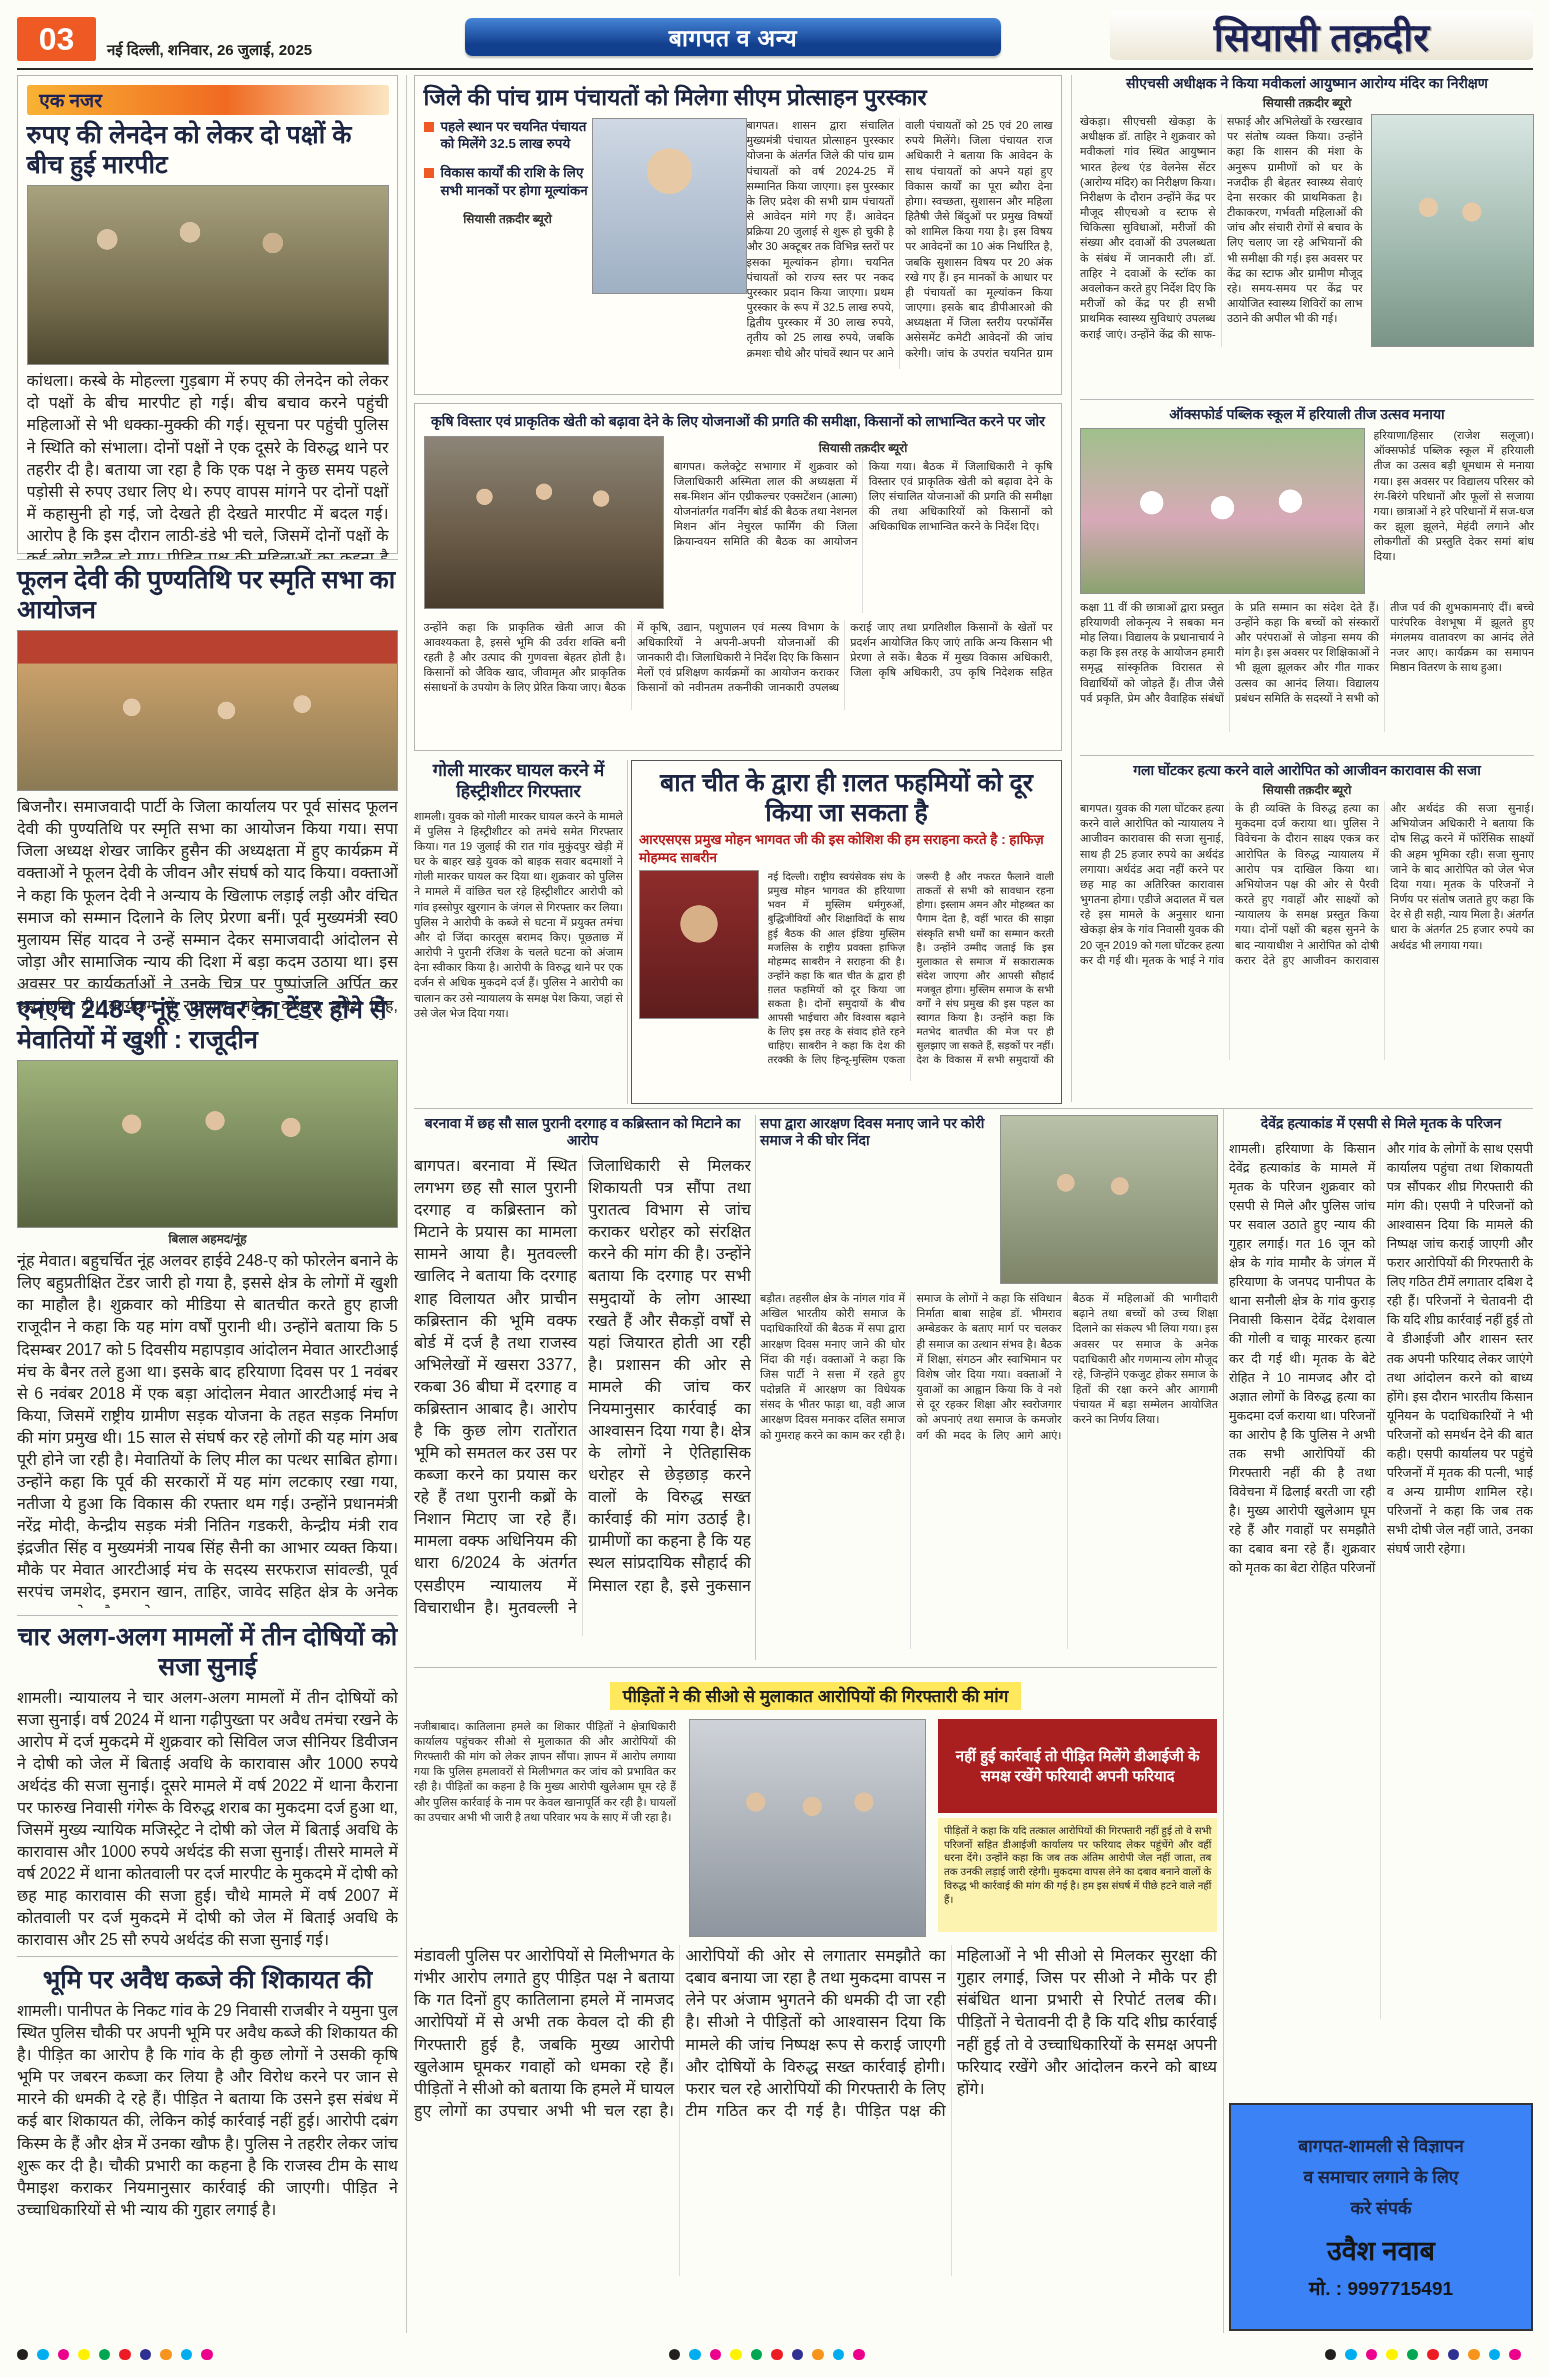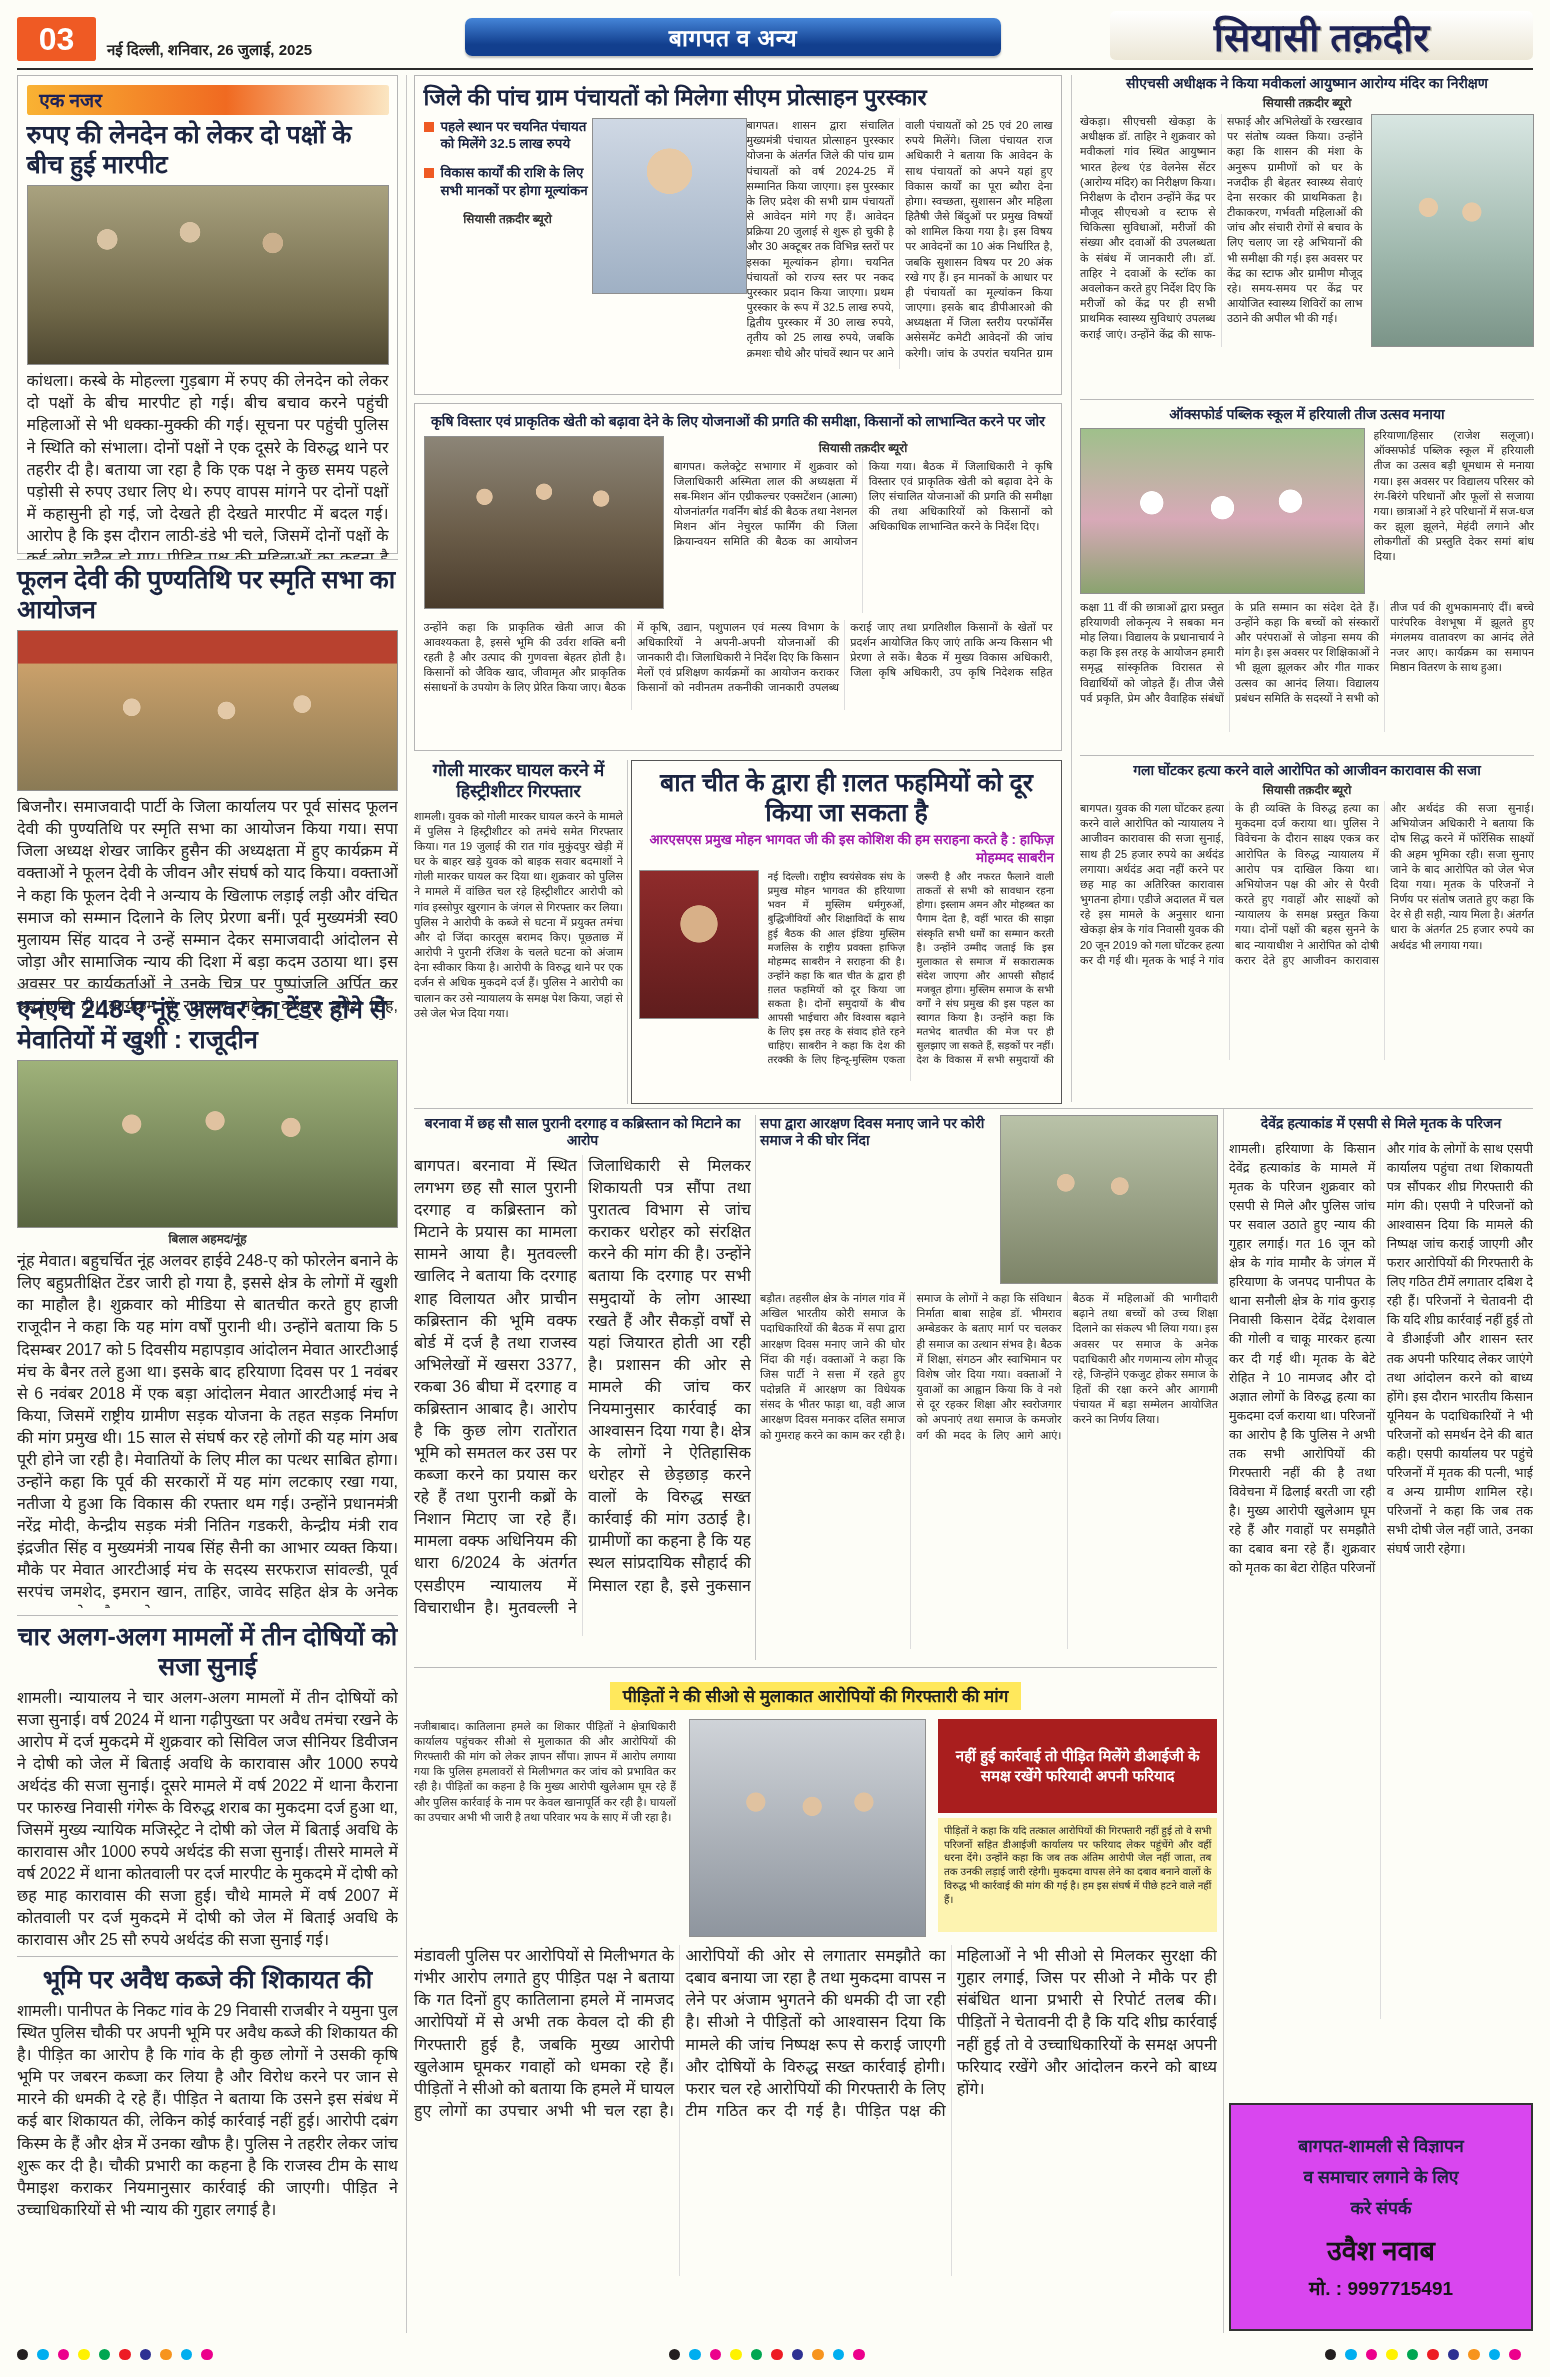--- a/index.html
+++ b/index.html
@@ -43,27 +43,27 @@
 
   
   .mand-headline{font-size:33px;font-weight:800;color:#66100f;text-align:center;line-height:1.1}
   .mand-sub{display:block;margin:5.6px auto 0;width:max-content;max-width:95%;background:#ffe85c;color:#202020;
             font-size:17px;font-weight:bold;padding:2.8px 12.7px}
   .redbox{background:#a91e1e;color:#fff;font-size:15px;font-weight:bold;text-align:center;line-height:1.3;
           padding:8.5px;display:flex;align-items:center;justify-content:center}
   .yellowbody{background:#fdf3b0;padding:5.6px;font-size:10.2px;line-height:1.35;text-align:justify;overflow:hidden}
 
   
-  .adbox{border:2.8px double #333;background:#d946ef;display:flex;flex-direction:column;align-items:center;justify-content:center;gap:7px;text-align:center}
+  .adbox{border:2.8px double #333;background:#3b82f6;display:flex;flex-direction:column;align-items:center;justify-content:center;gap:7px;text-align:center}
   .ad-line{font-size:17.6px;font-weight:bold;color:#1b2440}
   .ad-name{font-size:27px;font-weight:800;color:#161616;margin-top:4.2px}
   .ad-phone{font-size:19px;font-weight:bold;color:#161616}
 
   
-  .subhead-red{font-size:13.4px;font-weight:bold;color:#a21caf;text-align:right;line-height:1.3;margin:4.2px 0}
+  .subhead-red{font-size:13.4px;font-weight:bold;color:#b91c1c;text-align:left;line-height:1.3;margin:4.2px 0}
 
   
   .regmarks{position:absolute;display:flex;gap:9.2px;align-items:center}
   .regdot{width:11.3px;height:11.3px;border-radius:50%;display:inline-block}
 
   
   .ph1{background:radial-gradient(circle at 22% 30%,#d9c3a3 10px,transparent 10.6px),radial-gradient(circle at 45% 26%,#d9c3a3 10px,transparent 10.6px),radial-gradient(circle at 68% 32%,#cbb08d 10px,transparent 10.6px),linear-gradient(180deg,#a9a27f,#6f6748 70%,#4e4731)}
   .ph2{background:radial-gradient(circle at 30% 48%,#e3c9a8 8.5px,transparent 9.2px),radial-gradient(circle at 55% 50%,#e3c9a8 8.5px,transparent 9.2px),radial-gradient(circle at 75% 46%,#e3c9a8 8.5px,transparent 9.2px),linear-gradient(180deg,#b8412f 20%,#caa06a 21%,#8a7a55)}
   .ph3{background:radial-gradient(circle at 30% 38%,#e0c2a0 9.2px,transparent 10px),radial-gradient(circle at 52% 36%,#e0c2a0 9.2px,transparent 10px),radial-gradient(circle at 72% 40%,#e0c2a0 9.2px,transparent 10px),linear-gradient(180deg,#9fb27a,#77865a 60%,#596440)}
   .ph4{background:radial-gradient(circle at 50% 30%,#e7c9a5 22.5px,transparent 23px),linear-gradient(180deg,#cfd8e4,#9fb0c4)}

